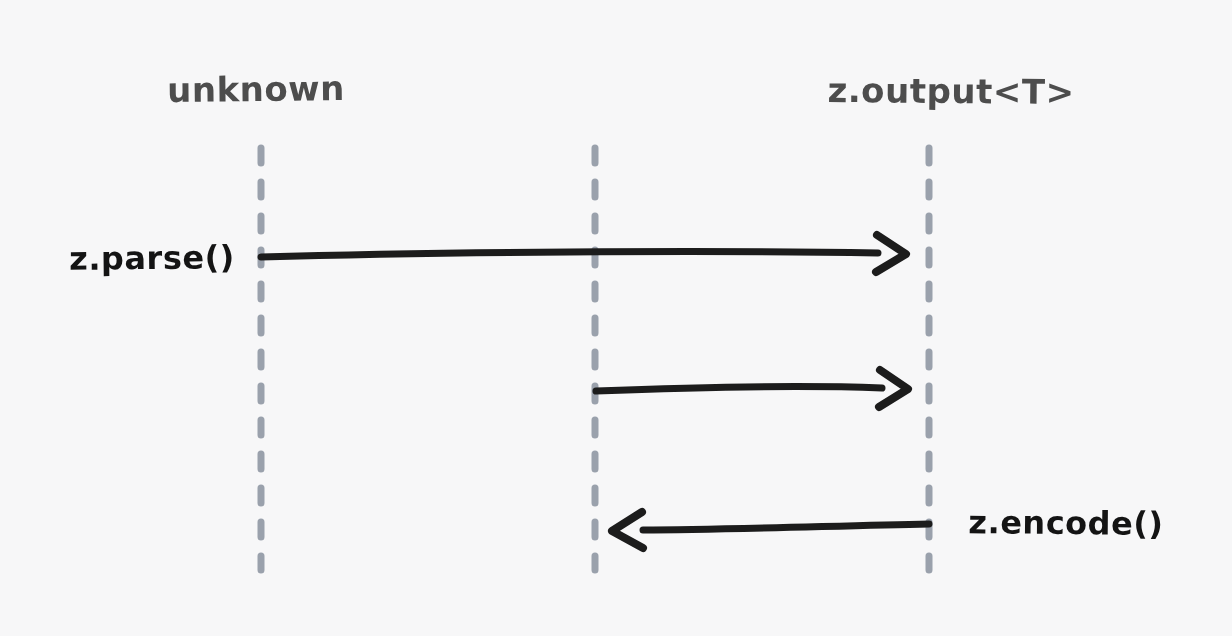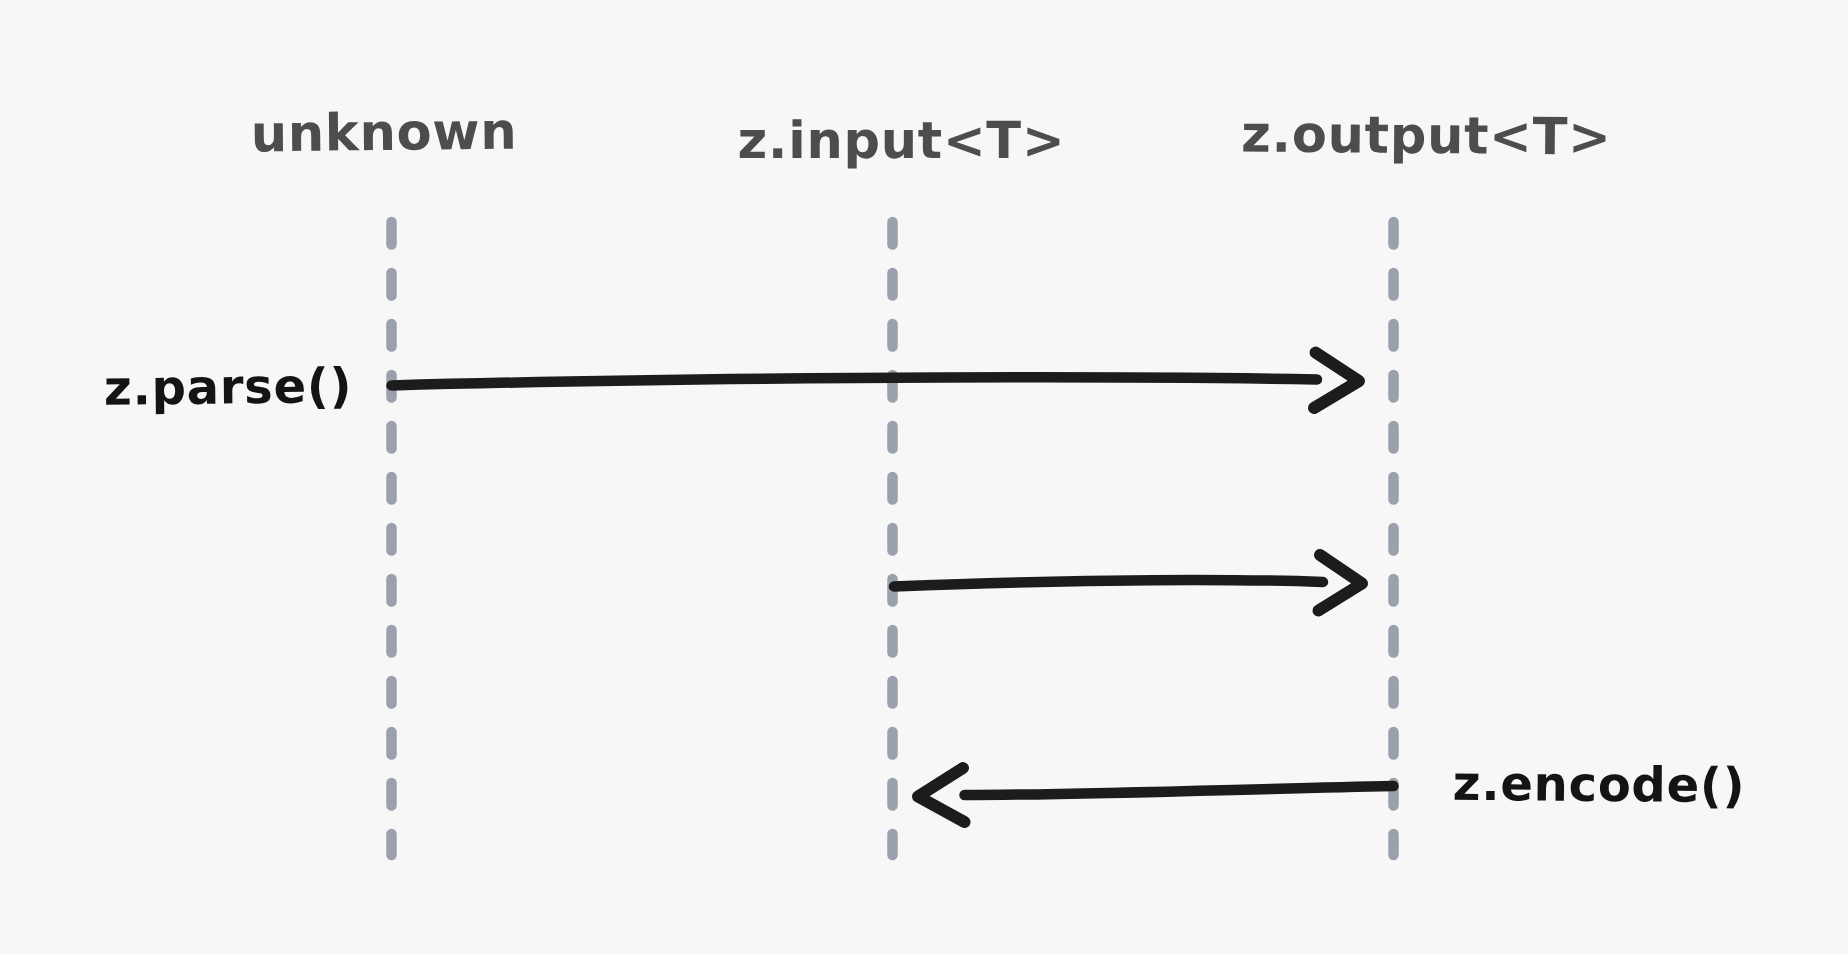--- a/index.html
+++ b/index.html
@@ -76,19 +76,18 @@
     <path class="msg-head" d="M877 235 L906 254 L876 272"></path>
 
     <path class="msg-line" d="M596 391 C 700 387, 800 385, 882 388"></path>
     <path class="msg-head" d="M880 370 L908 389 L879 407"></path>
 
     <path class="msg-line" d="M929 524 C 830 526, 720 530, 643 530"></path>
     <path class="msg-head" d="M642 512 L612 531 L643 548"></path>
   </svg>
 
   <div class="label ll-label tilt-a" style="left:256px;top:89px">unknown</div>
-  <div class="label ll-label" style="left:601px;top:94px">z.input&lt;T&gt;</div>
   <div class="label ll-label tilt-b" style="left:951px;top:91px">z.output&lt;T&gt;</div>
 
   <div class="label msg-label tilt-a" style="left:152px;top:258px">z.parse()</div>
   <div class="label msg-label tilt-b" style="left:1066px;top:523px">z.encode()</div>
 
 </div>
 
 </body></html>

